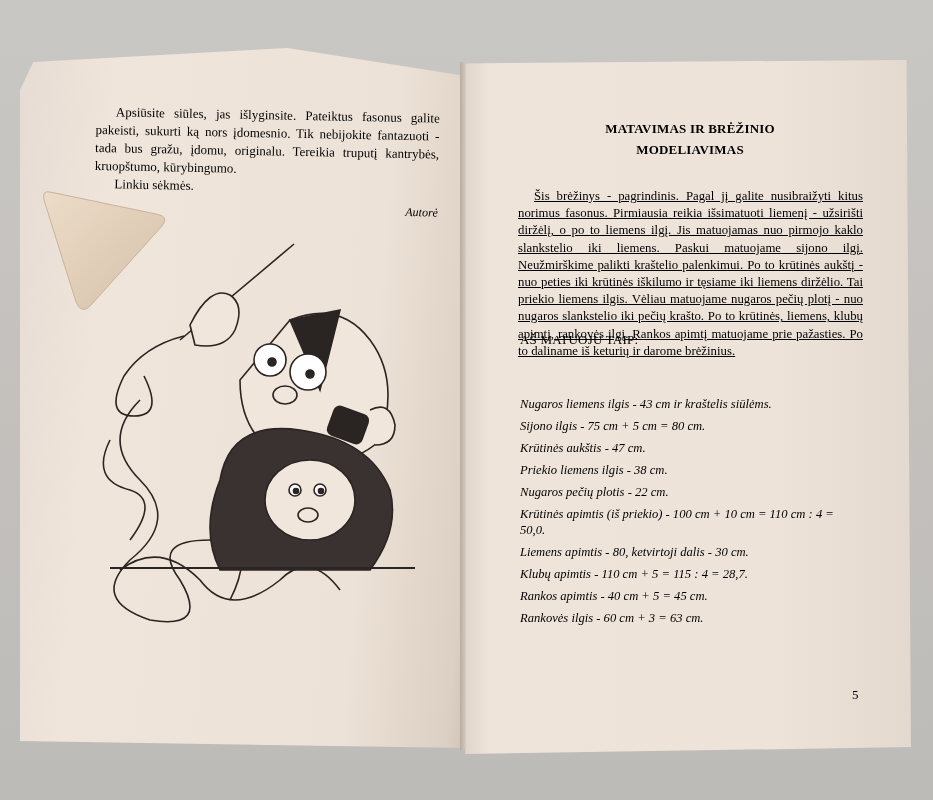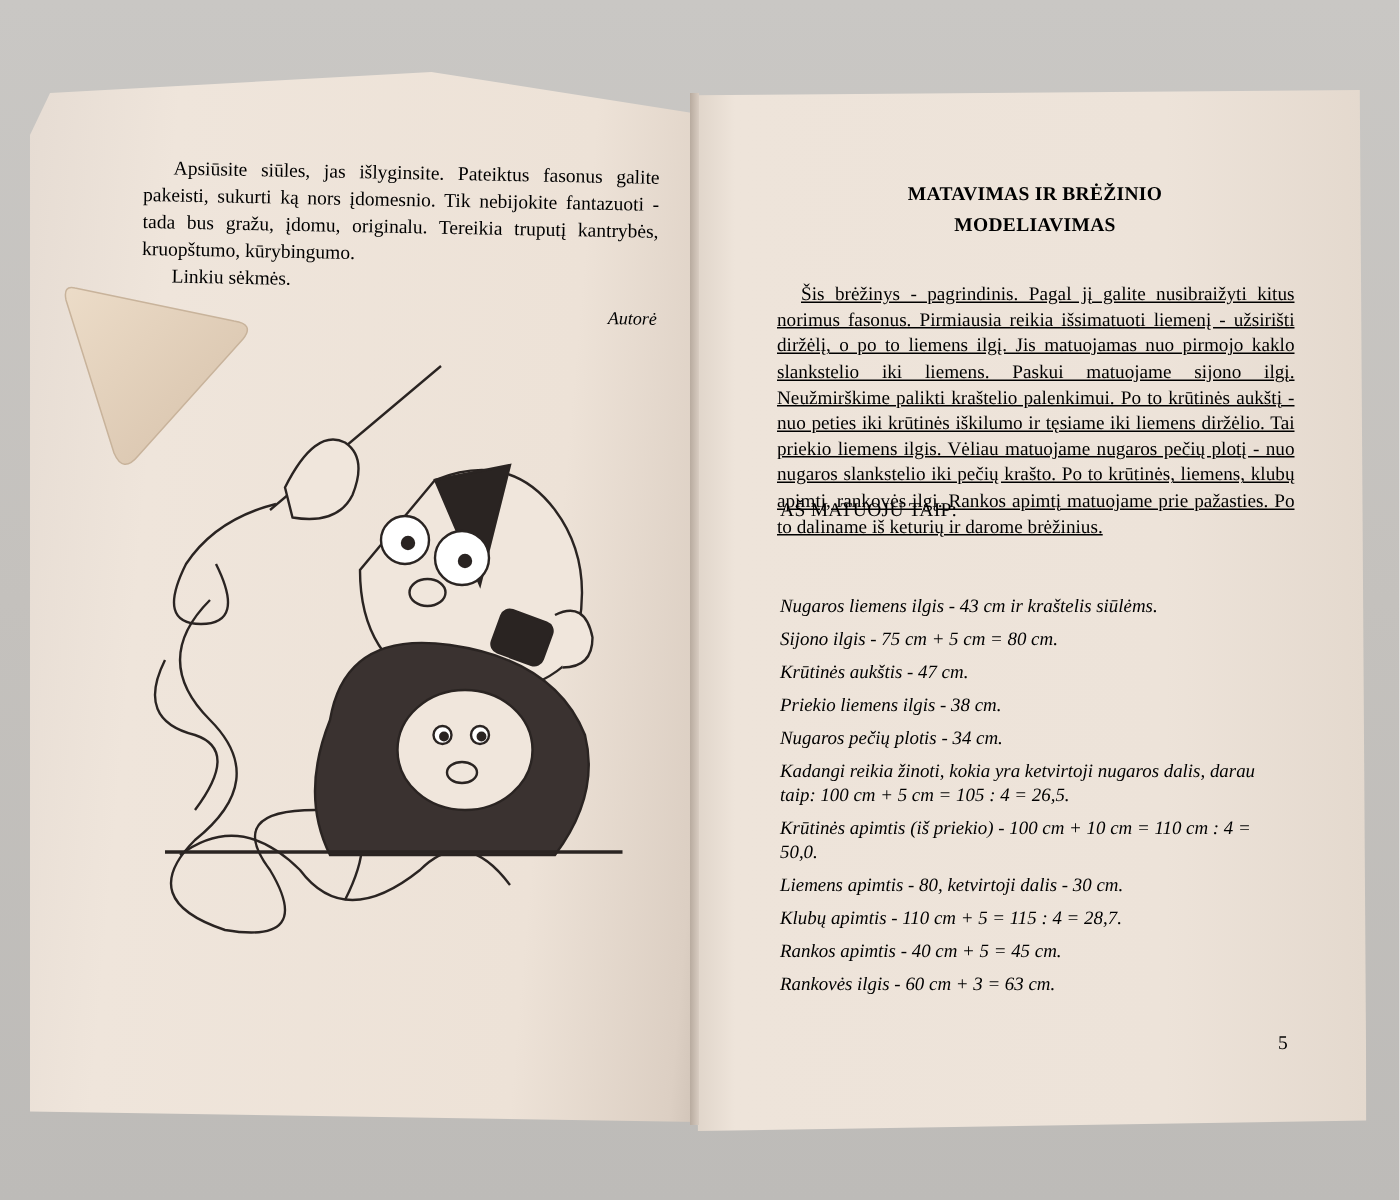--- a/index.html
+++ b/index.html
@@ -119,22 +119,21 @@
   <p>Šis brėžinys - pagrindinis. Pagal jį galite nusibraižyti kitus norimus fasonus. Pirmiausia reikia išsimatuoti liemenį - užsirišti diržėlį, o po to liemens ilgį. Jis matuojamas nuo pirmojo kaklo slankstelio iki liemens. Paskui matuojame sijono ilgį. Neužmirškime palikti kraštelio palenkimui. Po to krūtinės aukštį - nuo peties iki krūtinės iškilumo ir tęsiame iki liemens diržėlio. Tai priekio liemens ilgis. Vėliau matuojame nugaros pečių plotį - nuo nugaros slankstelio iki pečių krašto. Po to krūtinės, liemens, klubų apimtį, rankovės ilgį. Rankos apimtį matuojame prie pažasties. Po to daliname iš keturių ir darome brėžinius.</p>
 </div>
 
 <div class="heading-measure">AŠ MATUOJU TAIP:</div>
 
 <div class="measure-list">
   <div>Nugaros liemens ilgis - 43 cm ir kraštelis siūlėms.</div>
   <div>Sijono ilgis - 75 cm + 5 cm = 80 cm.</div>
   <div>Krūtinės aukštis - 47 cm.</div>
   <div>Priekio liemens ilgis - 38 cm.</div>
-  <div>Nugaros pečių plotis - 34 cm.</div>
-  <div>Kadangi reikia žinoti, kokia yra ketvirtoji nugaros dalis, darau taip: 100 cm + 5 cm = 105 : 4 = 26,5.</div>
+  <div>Nugaros pečių plotis - 22 cm.</div>
   <div>Krūtinės apimtis (iš priekio) - 100 cm + 10 cm = 110 cm : 4 = 50,0.</div>
   <div>Liemens apimtis - 80, ketvirtoji dalis - 30 cm.</div>
   <div>Klubų apimtis - 110 cm + 5 = 115 : 4 = 28,7.</div>
   <div>Rankos apimtis - 40 cm + 5 = 45 cm.</div>
   <div>Rankovės ilgis - 60 cm + 3 = 63 cm.</div>
 </div>
 
 <div class="page-num">5</div>
 
 </body></html>

